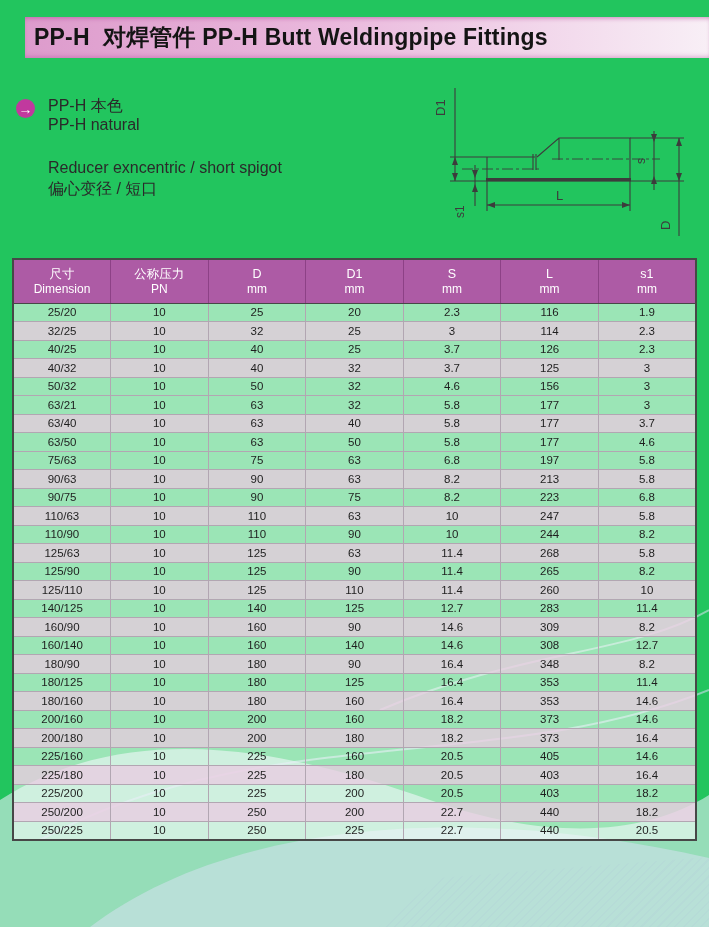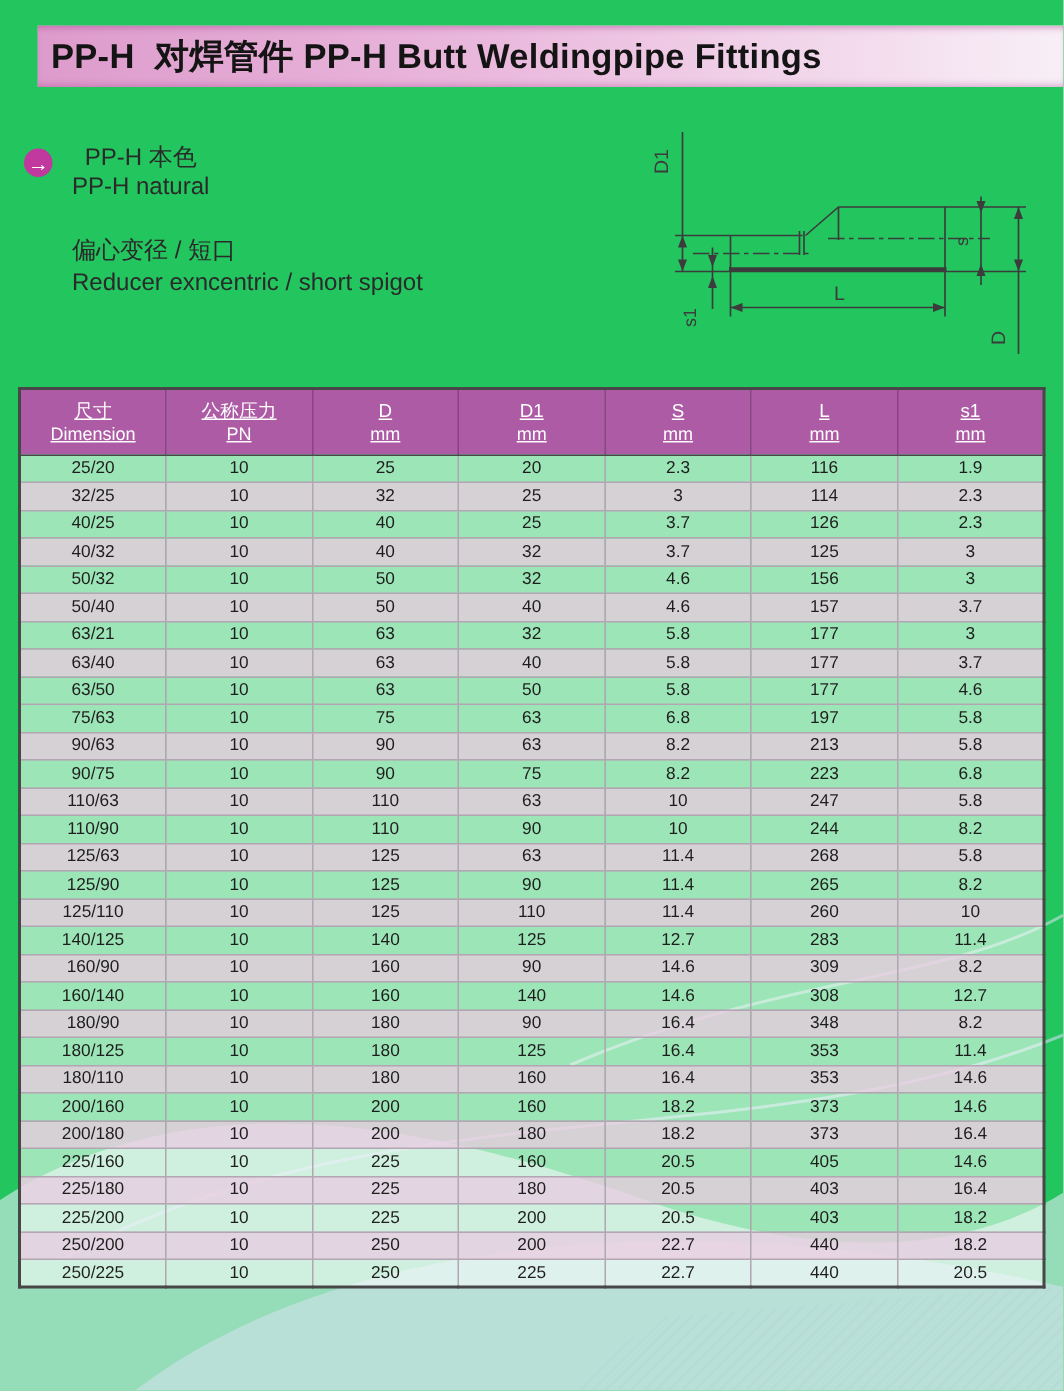--- a/index.html
+++ b/index.html
@@ -34,38 +34,37 @@
 
   
   .intro { position:absolute; left:16px; top:96px; width:380px; }
   .bullet-row { display:flex; align-items:flex-start; }
   .bullet {
     width:19px; height:19px; border-radius:50%;
     background:#c1399e; color:#fff;
     display:inline-flex; align-items:center; justify-content:center;
     font-size:14px; font-weight:bold; margin-top:3px; flex:0 0 19px;
   }
-  .intro-text { margin-left:13px; font-size:16px; line-height:19px; color:#2a2a2a;text-align:center; }
+  .intro-text { margin-left:13px; font-size:16px; line-height:19px; color:#2a2a2a; }
   .intro-text .ln { white-space:pre; }
   .product-block { margin-left:32px; margin-top:23px; font-size:16px; line-height:21px; color:#2a2a2a; }
 
   
   .drawing { position:absolute; left:402px; top:78px; }
   .drawing svg text { font-family:"Liberation Sans","DejaVu Sans",sans-serif; fill:#3c3c3c; }
 
   
   .tbl-wrap { position:absolute; left:12px; top:258px; width:685px; }
   table { width:100%; border-collapse:collapse; table-layout:fixed; }
   table { border:2px solid #474747; }
   thead th {
     background:#ad5ba5; color:#ffffff; font-weight:normal;
     height:44px; vertical-align:middle; text-align:center;
     border-left:1px solid #8d4186; border-right:1px solid #8d4186;
     border-bottom:1px solid #474747;
-    text-decoration:underline;
   }
   thead th:first-child { border-left:none; }
   thead th:last-child { border-right:none; }
   thead .h1 { font-size:12.5px; line-height:15px; }
   thead .h2 { font-size:12px; line-height:14px; }
   tbody td {
     height:18.5px; text-align:center; vertical-align:middle;
     font-size:11.5px; color:#1e1e1e;
     border:1px solid #b2a6b2;
     background:rgba(255,255,255,.55);
@@ -93,22 +92,22 @@
 
     <section class="intro">
       <div class="bullet-row">
         <span class="bullet">→</span>
         <div class="intro-text">
           <div class="ln">PP-H 本色</div>
           <div class="ln">PP-H natural</div>
         </div>
       </div>
       <div class="product-block">
+        <div class="ln">Reducer exncentric / short spigot</div>
         <div class="ln">偏心变径  / 短口</div>
-        <div class="ln">Reducer exncentric / short spigot</div>
       </div>
     </section>
 
     <div class="drawing">
       <svg width="300" height="180" viewBox="0 0 300 180" xmlns="http://www.w3.org/2000/svg" fill="none" stroke="#3c3c3c" stroke-width="1.1">
 
         <path d="M48,103 H282"></path>
 
         <path d="M84,101.7 H229" stroke-width="3.2"></path>
 
@@ -221,29 +220,20 @@
             </tr>
             <tr>
               <td>50/32</td>
               <td>10</td>
               <td>50</td>
               <td>32</td>
               <td>4.6</td>
               <td>156</td>
               <td>3</td>
             </tr>
-            <tr class="alt">
-              <td>50/40</td>
-              <td>10</td>
-              <td>50</td>
-              <td>40</td>
-              <td>4.6</td>
-              <td>157</td>
-              <td>3.7</td>
-            </tr>
             <tr>
               <td>63/21</td>
               <td>10</td>
               <td>63</td>
               <td>32</td>
               <td>5.8</td>
               <td>177</td>
               <td>3</td>
             </tr>
             <tr class="alt">
@@ -375,21 +365,21 @@
             <tr>
               <td>180/125</td>
               <td>10</td>
               <td>180</td>
               <td>125</td>
               <td>16.4</td>
               <td>353</td>
               <td>11.4</td>
             </tr>
             <tr class="alt">
-              <td>180/110</td>
+              <td>180/160</td>
               <td>10</td>
               <td>180</td>
               <td>160</td>
               <td>16.4</td>
               <td>353</td>
               <td>14.6</td>
             </tr>
             <tr>
               <td>200/160</td>
               <td>10</td>

